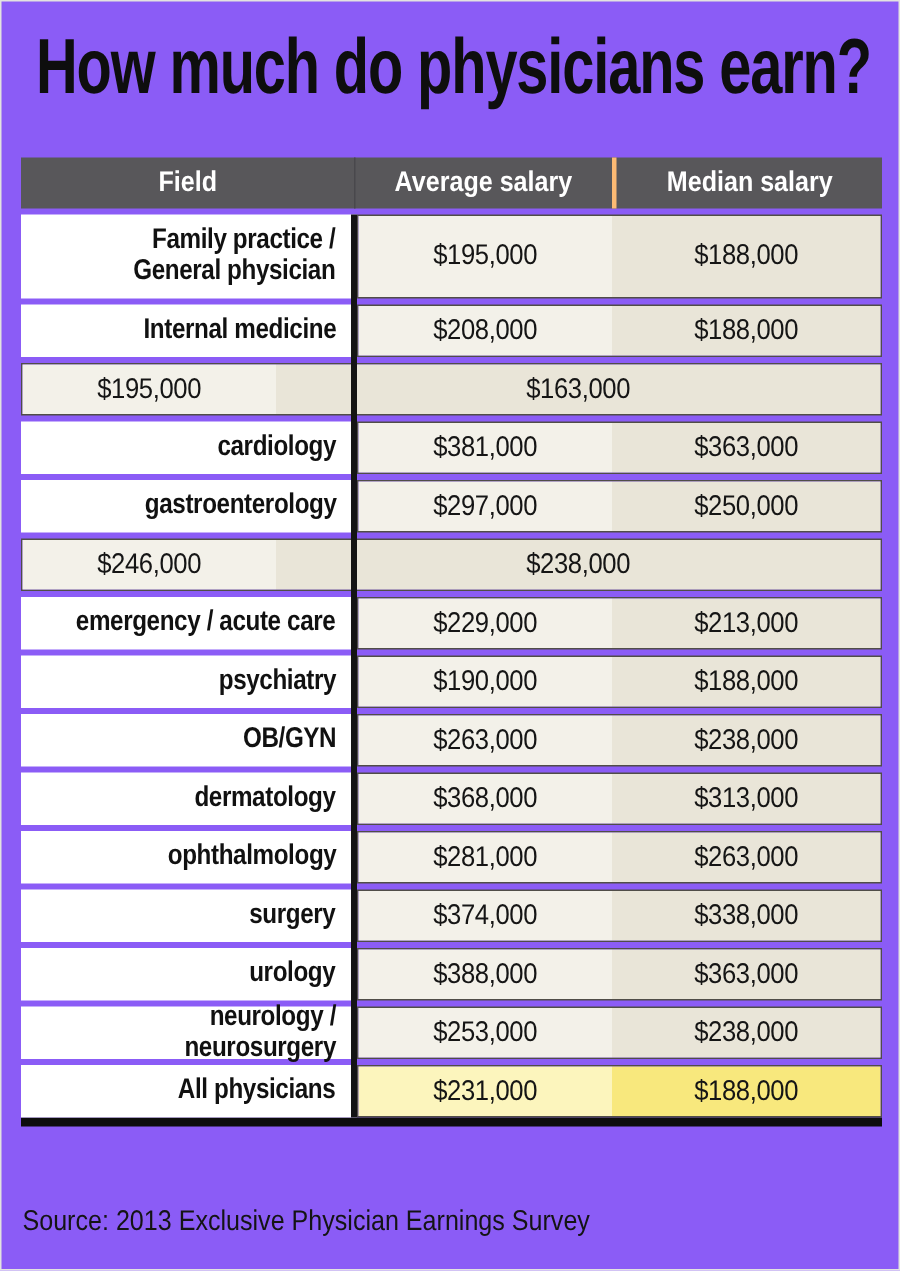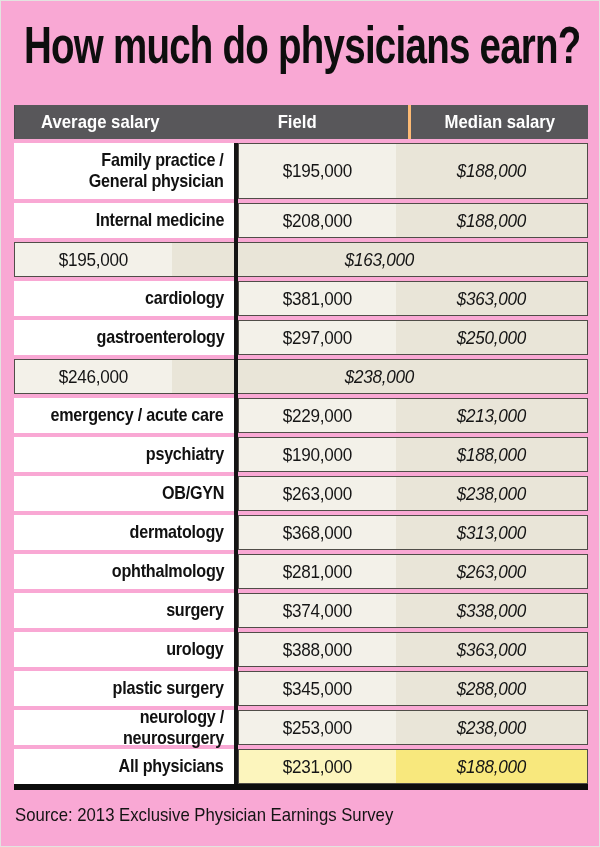--- a/index.html
+++ b/index.html
@@ -5,21 +5,21 @@
   * { margin: 0; padding: 0; box-sizing: border-box; }
   html, body { background: #ffffff; }
   body {
     width: 600px; height: 847px;
     font-family: "Liberation Sans", sans-serif;
     position: relative;
   }
   .page {
     position: relative;
     width: 600px; height: 847px;
-    background: #f9a8d4;
+    background: #8b5cf6;
     border: 1px solid #e3e3e0;
     overflow: hidden;
   }
   .title {
     position: absolute;
     left: 23px; top: 16px;
     font-size: 52px;
     font-weight: bold;
     color: #0e0e0e;
     letter-spacing: -1px;
@@ -74,26 +74,26 @@
     text-align: right;
     line-height: 1.08;
     letter-spacing: -0.3px;
   }
   .vbox {
     flex: 1;
     display: flex;
     border: 1px solid #504d48;
   }
   .acell {
-    width: 157px; background: #f3f1e9;
+    width: 169px; background: #f3f1e9;
     display: flex; align-items: center; justify-content: center;
   }
   .mcell {
     flex: 1; background: #e9e5d8;
-    display: flex; align-items: center; justify-content: center; font-style: italic;
+    display: flex; align-items: center; justify-content: center;
   }
   .acell span, .mcell span {
     font-size: 19px; color: #151515;
     transform: scaleX(0.9);
     letter-spacing: -0.3px;
     white-space: nowrap;
   }
   .row.total .acell { background: #fcf5bd; }
   .row.total .mcell { background: #f8e87d; }
   .bottom-rule { height: 6px; background: #0d0d0d; }
@@ -112,26 +112,26 @@
 </head>
 <body>
 
 <div class="page">
 
   <h1 class="title">How much do physicians earn?</h1>
 
   <div class="table">
 
     <div class="thead">
+      <div class="h h-field">
+        <span>Field</span>
+      </div>
       <div class="h h-avg">
         <span>Average salary</span>
       </div>
-      <div class="h h-field">
-        <span>Field</span>
-      </div>
       <div class="h h-med">
         <span>Median salary</span>
       </div>
     </div>
 
     <div class="tbody">
       <div class="col-divider"></div>
 
       <div class="row tall">
         <div class="fcell">
@@ -303,33 +303,20 @@
         <div class="vbox">
           <div class="acell">
               <span>$388,000</span>
             </div>
           <div class="mcell">
               <span>$363,000</span>
             </div>
         </div>
       </div>
 
-      <div class="row">
-        <div class="fcell">
-            <span>plastic surgery</span>
-          </div>
-        <div class="vbox">
-          <div class="acell">
-              <span>$345,000</span>
-            </div>
-          <div class="mcell">
-              <span>$288,000</span>
-            </div>
-        </div>
-      </div>
 
       <div class="row">
         <div class="fcell">
             <span>neurology / neurosurgery</span>
           </div>
         <div class="vbox">
           <div class="acell">
               <span>$253,000</span>
             </div>
           <div class="mcell">

